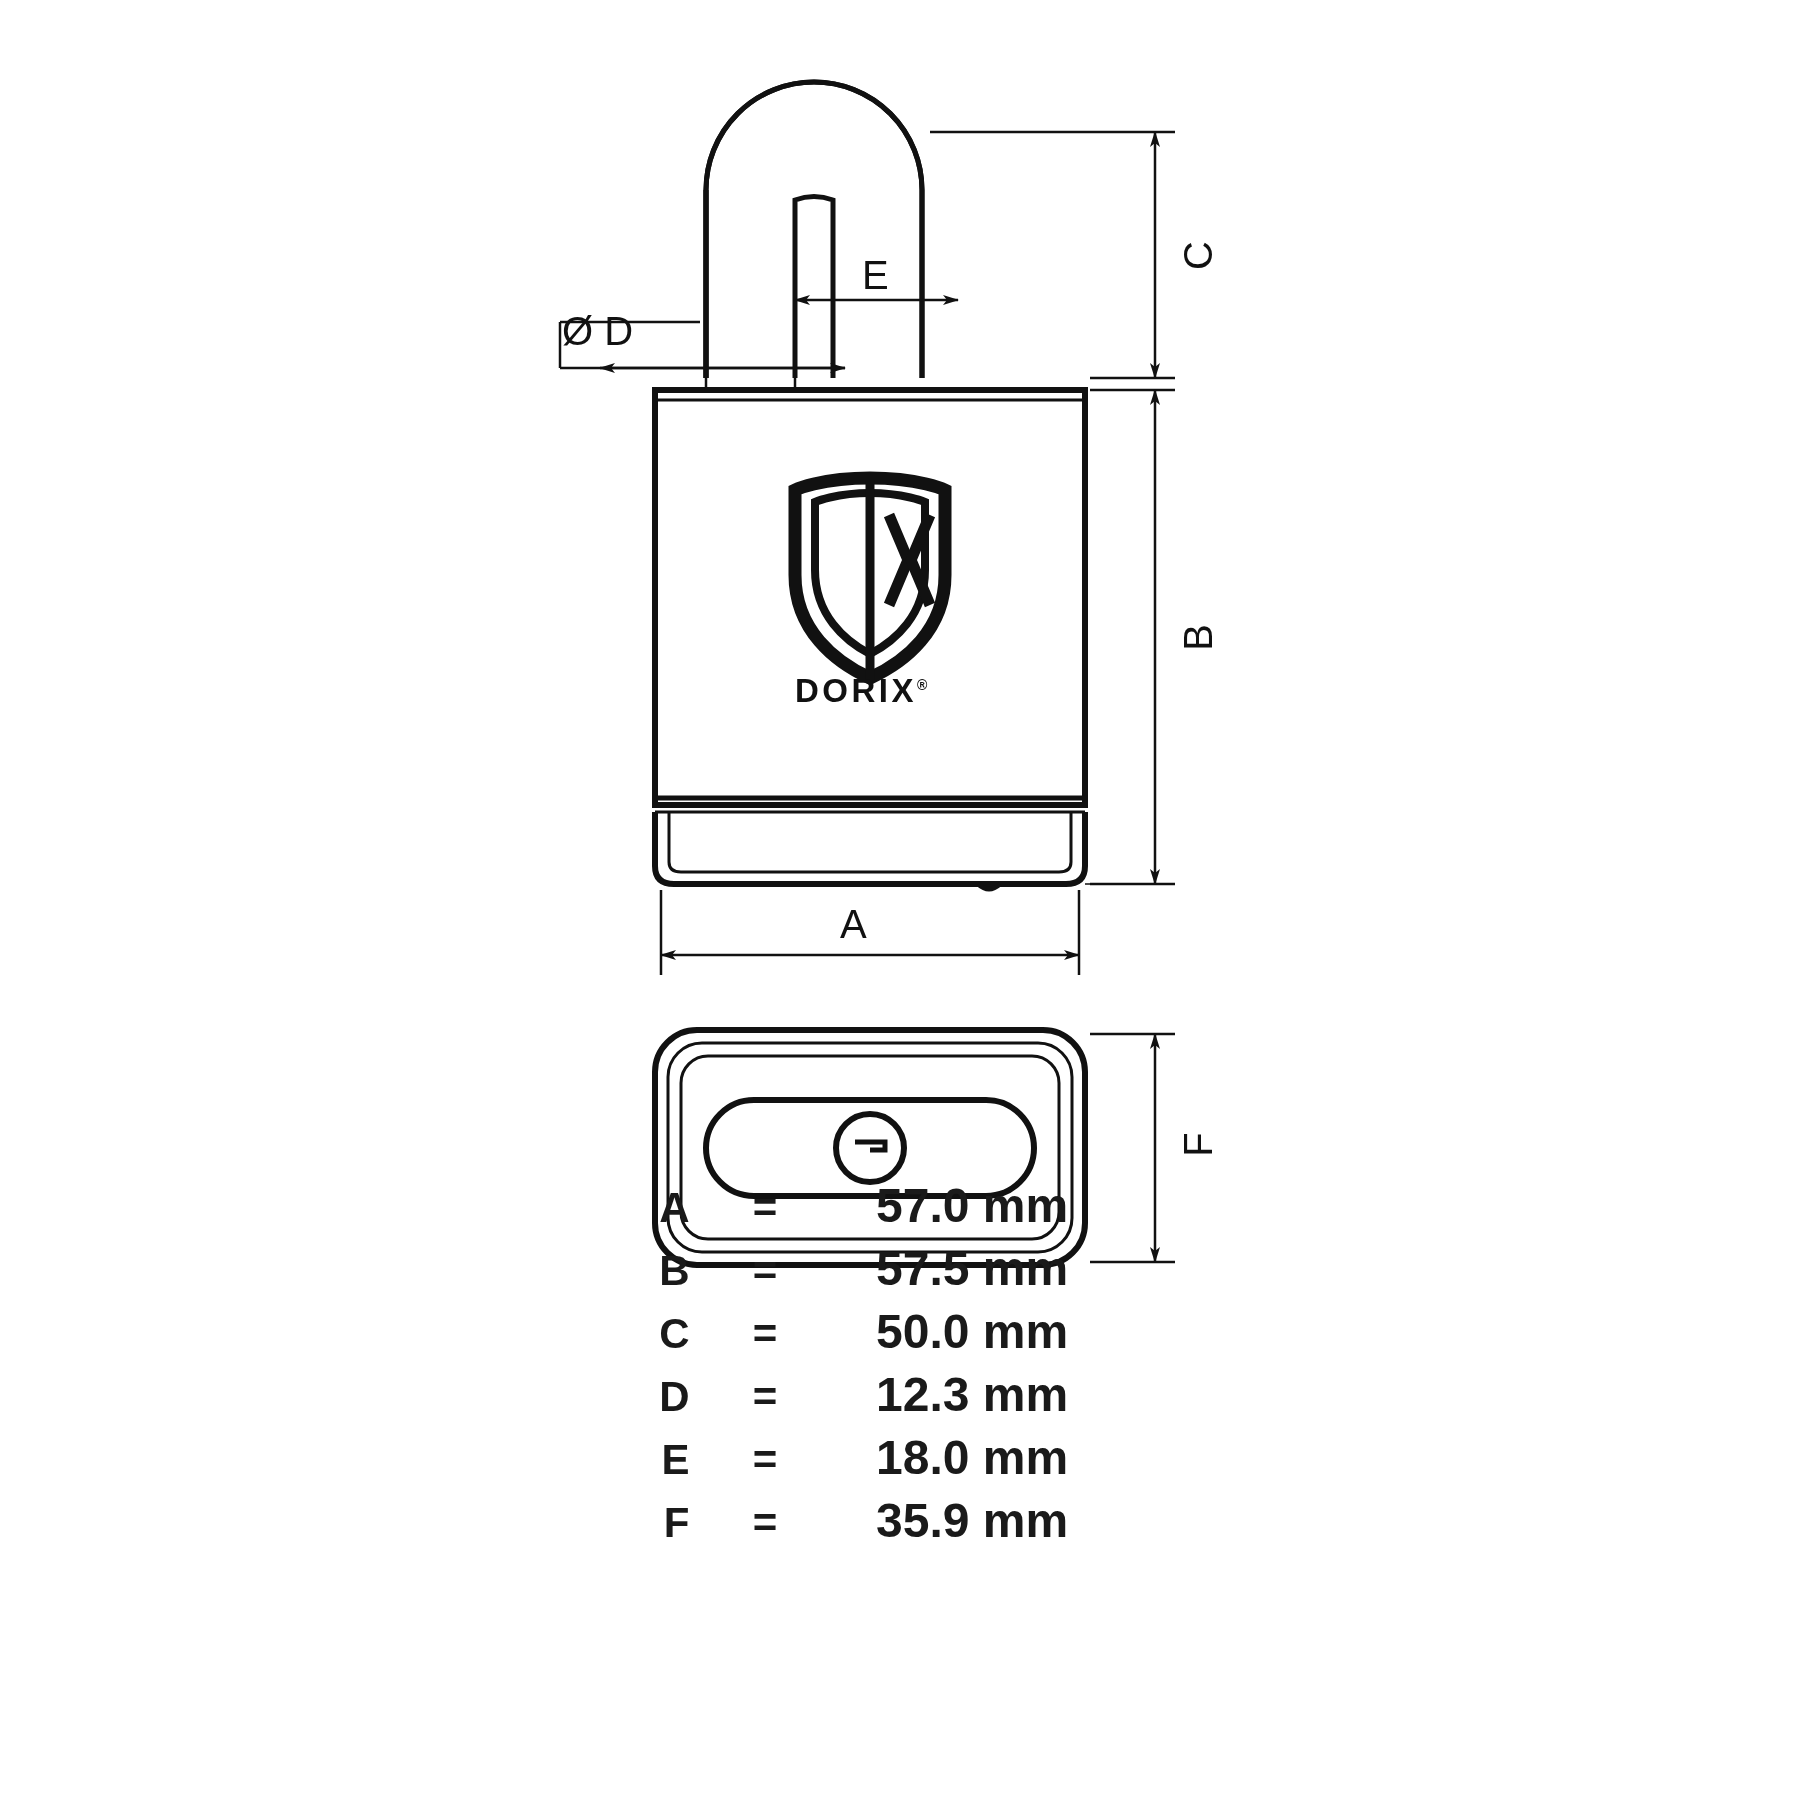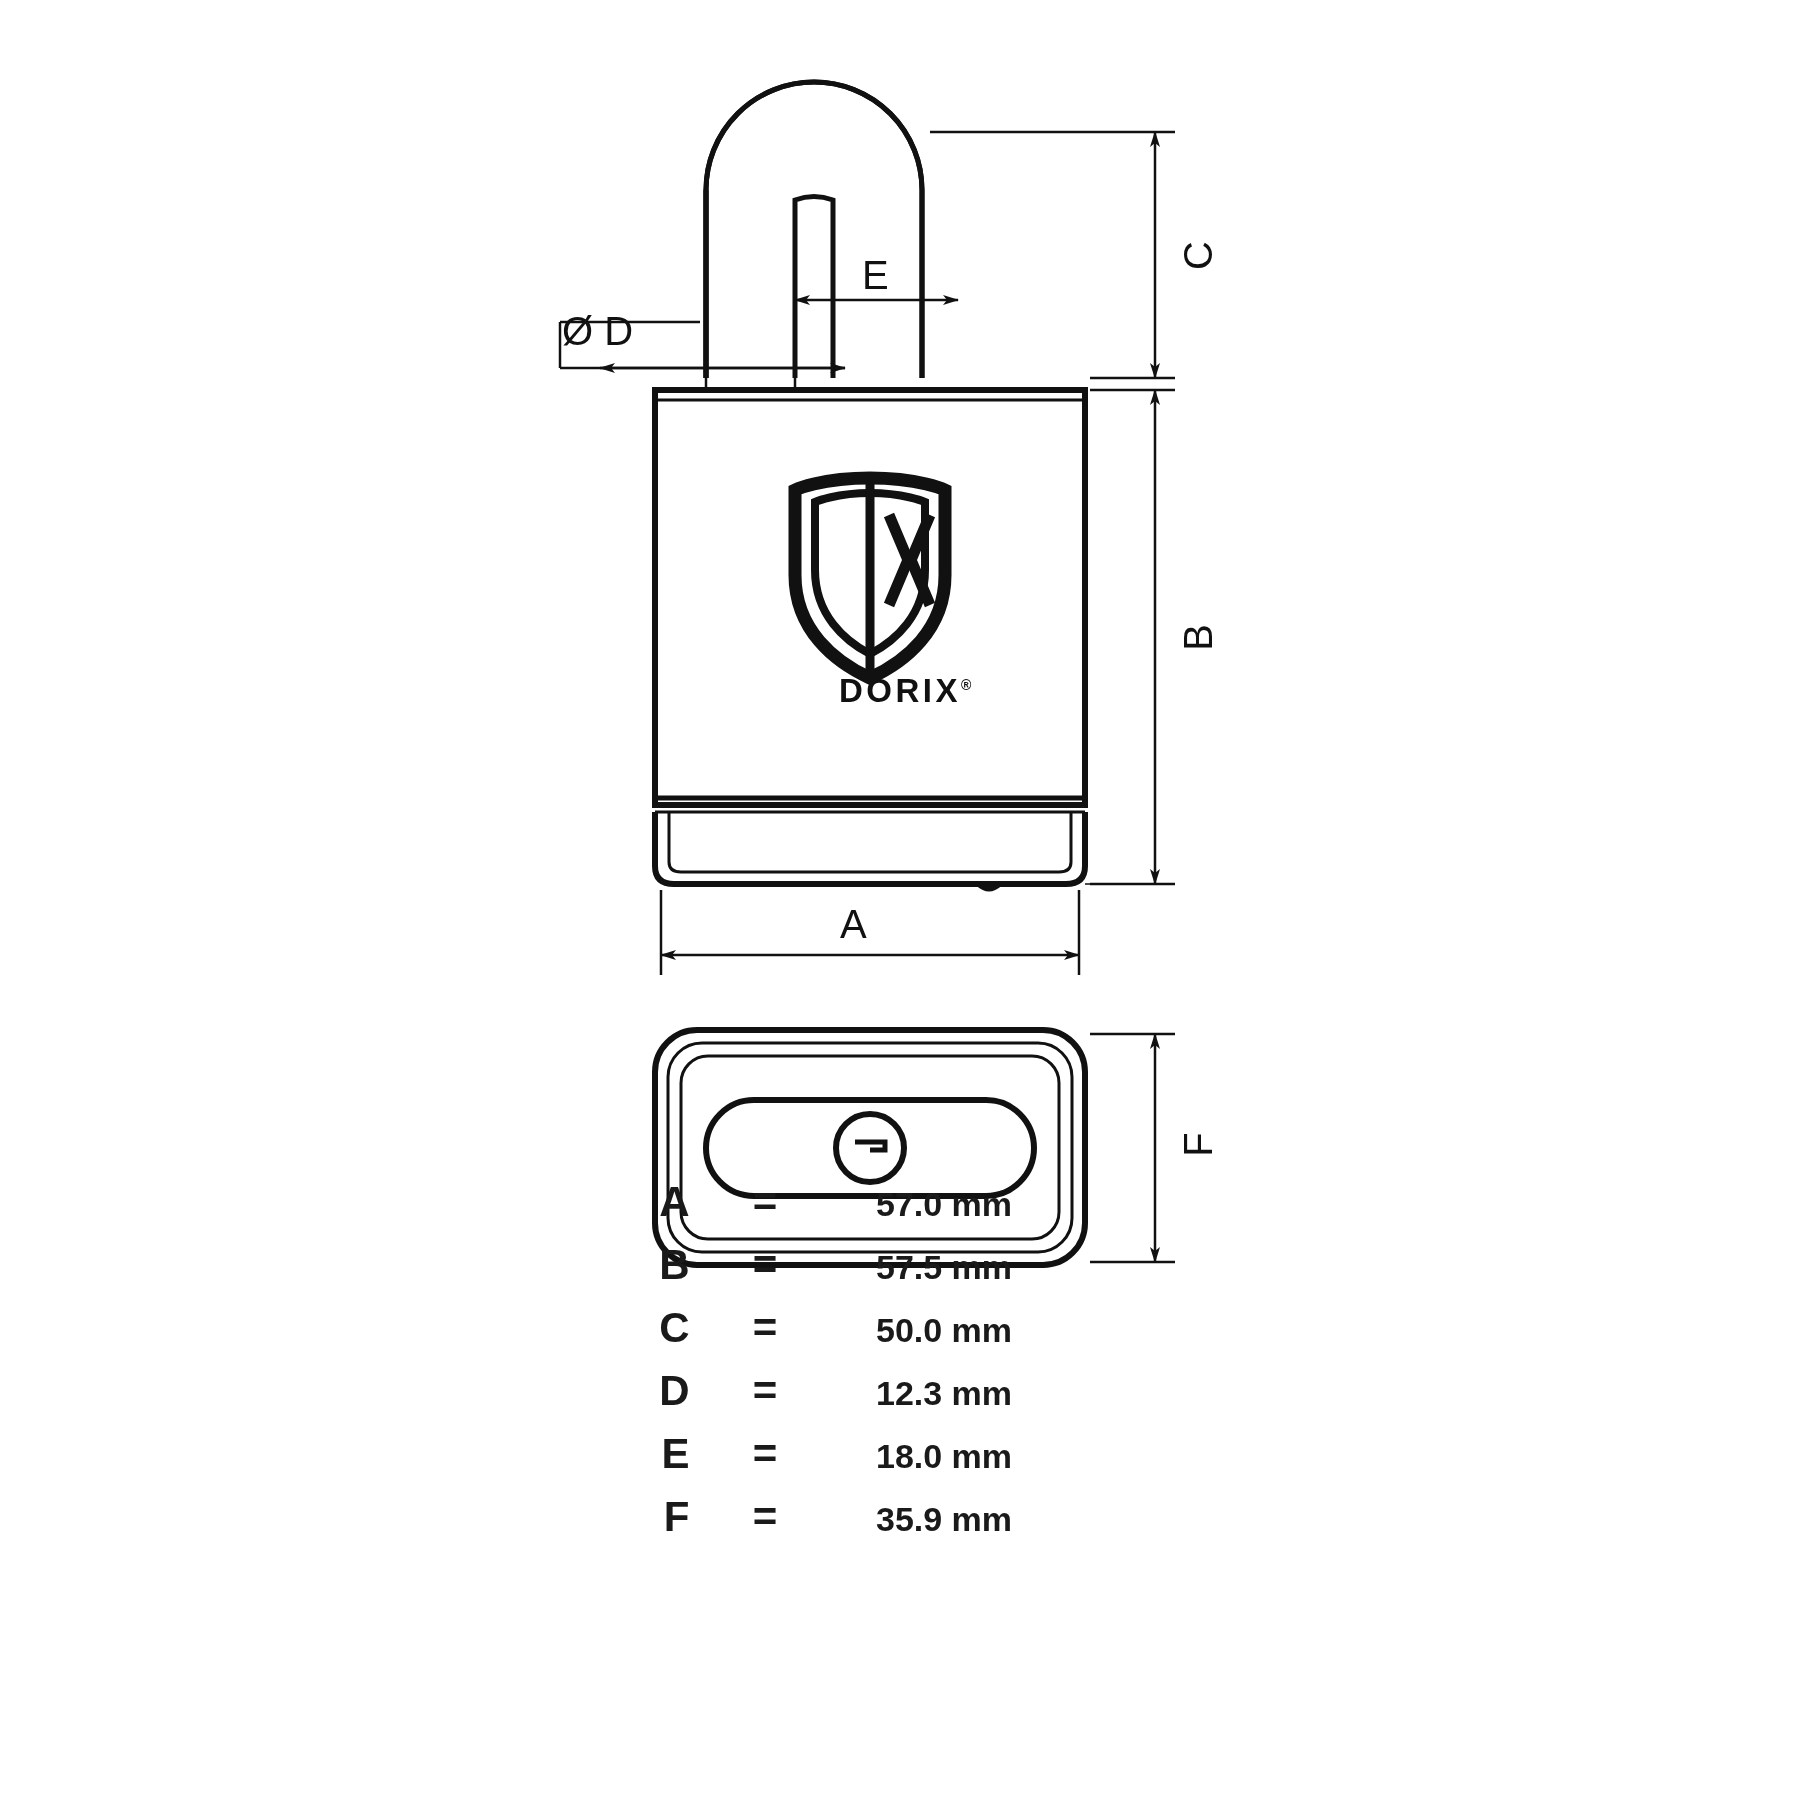--- a/index.html
+++ b/index.html
@@ -49,21 +49,21 @@
   .dim-eq {
     width: 150px;
     text-align: center;
     font-size: 42px;
     font-weight: bold;
   }
   .dim-val {
     flex: 1;
     text-align: left;
     padding-left: 36px;
-    font-size: 34px;
+    font-size: 48px;
     font-weight: bold;
     white-space: pre;
   }
   .lbl {
     position: absolute;
     font-size: 40px;
     font-weight: 400;
     color: #111;
     font-family: "Liberation Sans", sans-serif;
     white-space: nowrap;
@@ -72,21 +72,20 @@
     transform: rotate(-90deg);
     transform-origin: center center;
   }
   .wordmark {
     position: absolute;
     font-size: 33px;
     font-weight: bold;
     letter-spacing: 3.5px;
     color: #111;
     white-space: nowrap;
-    margin-left: 44px;
   }
   .wordmark sup {
     font-size: 14px;
     vertical-align: super;
     letter-spacing: 0;
   }
 </style>
 </head>
 <body>
 

